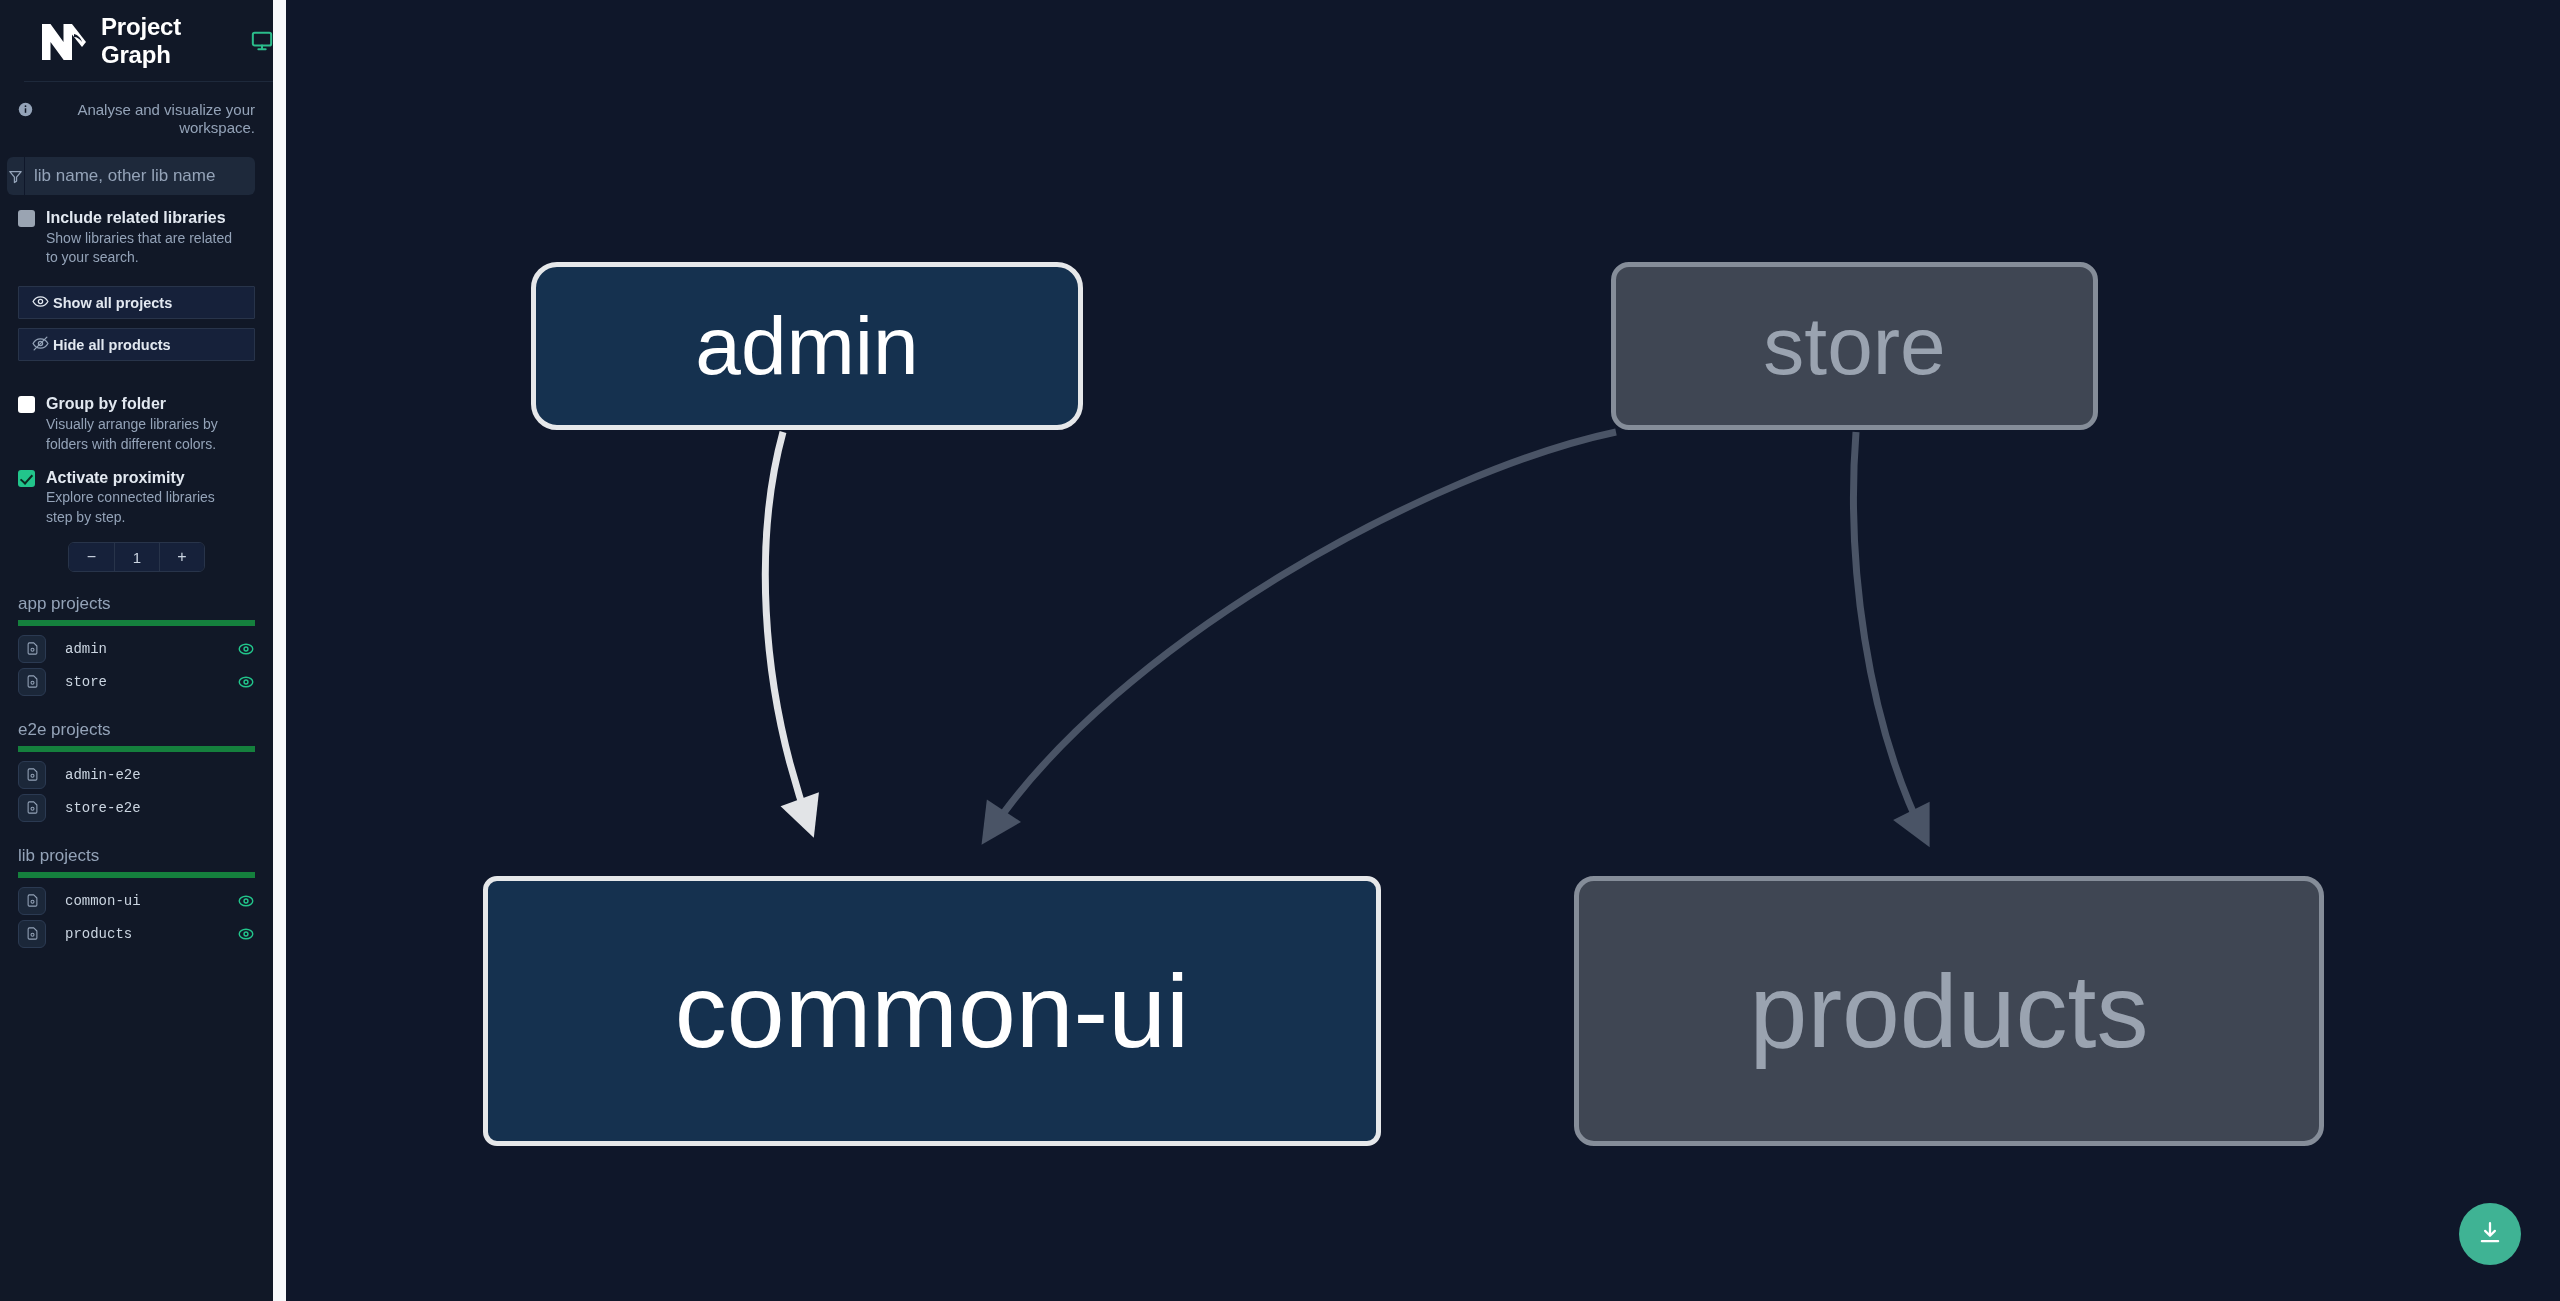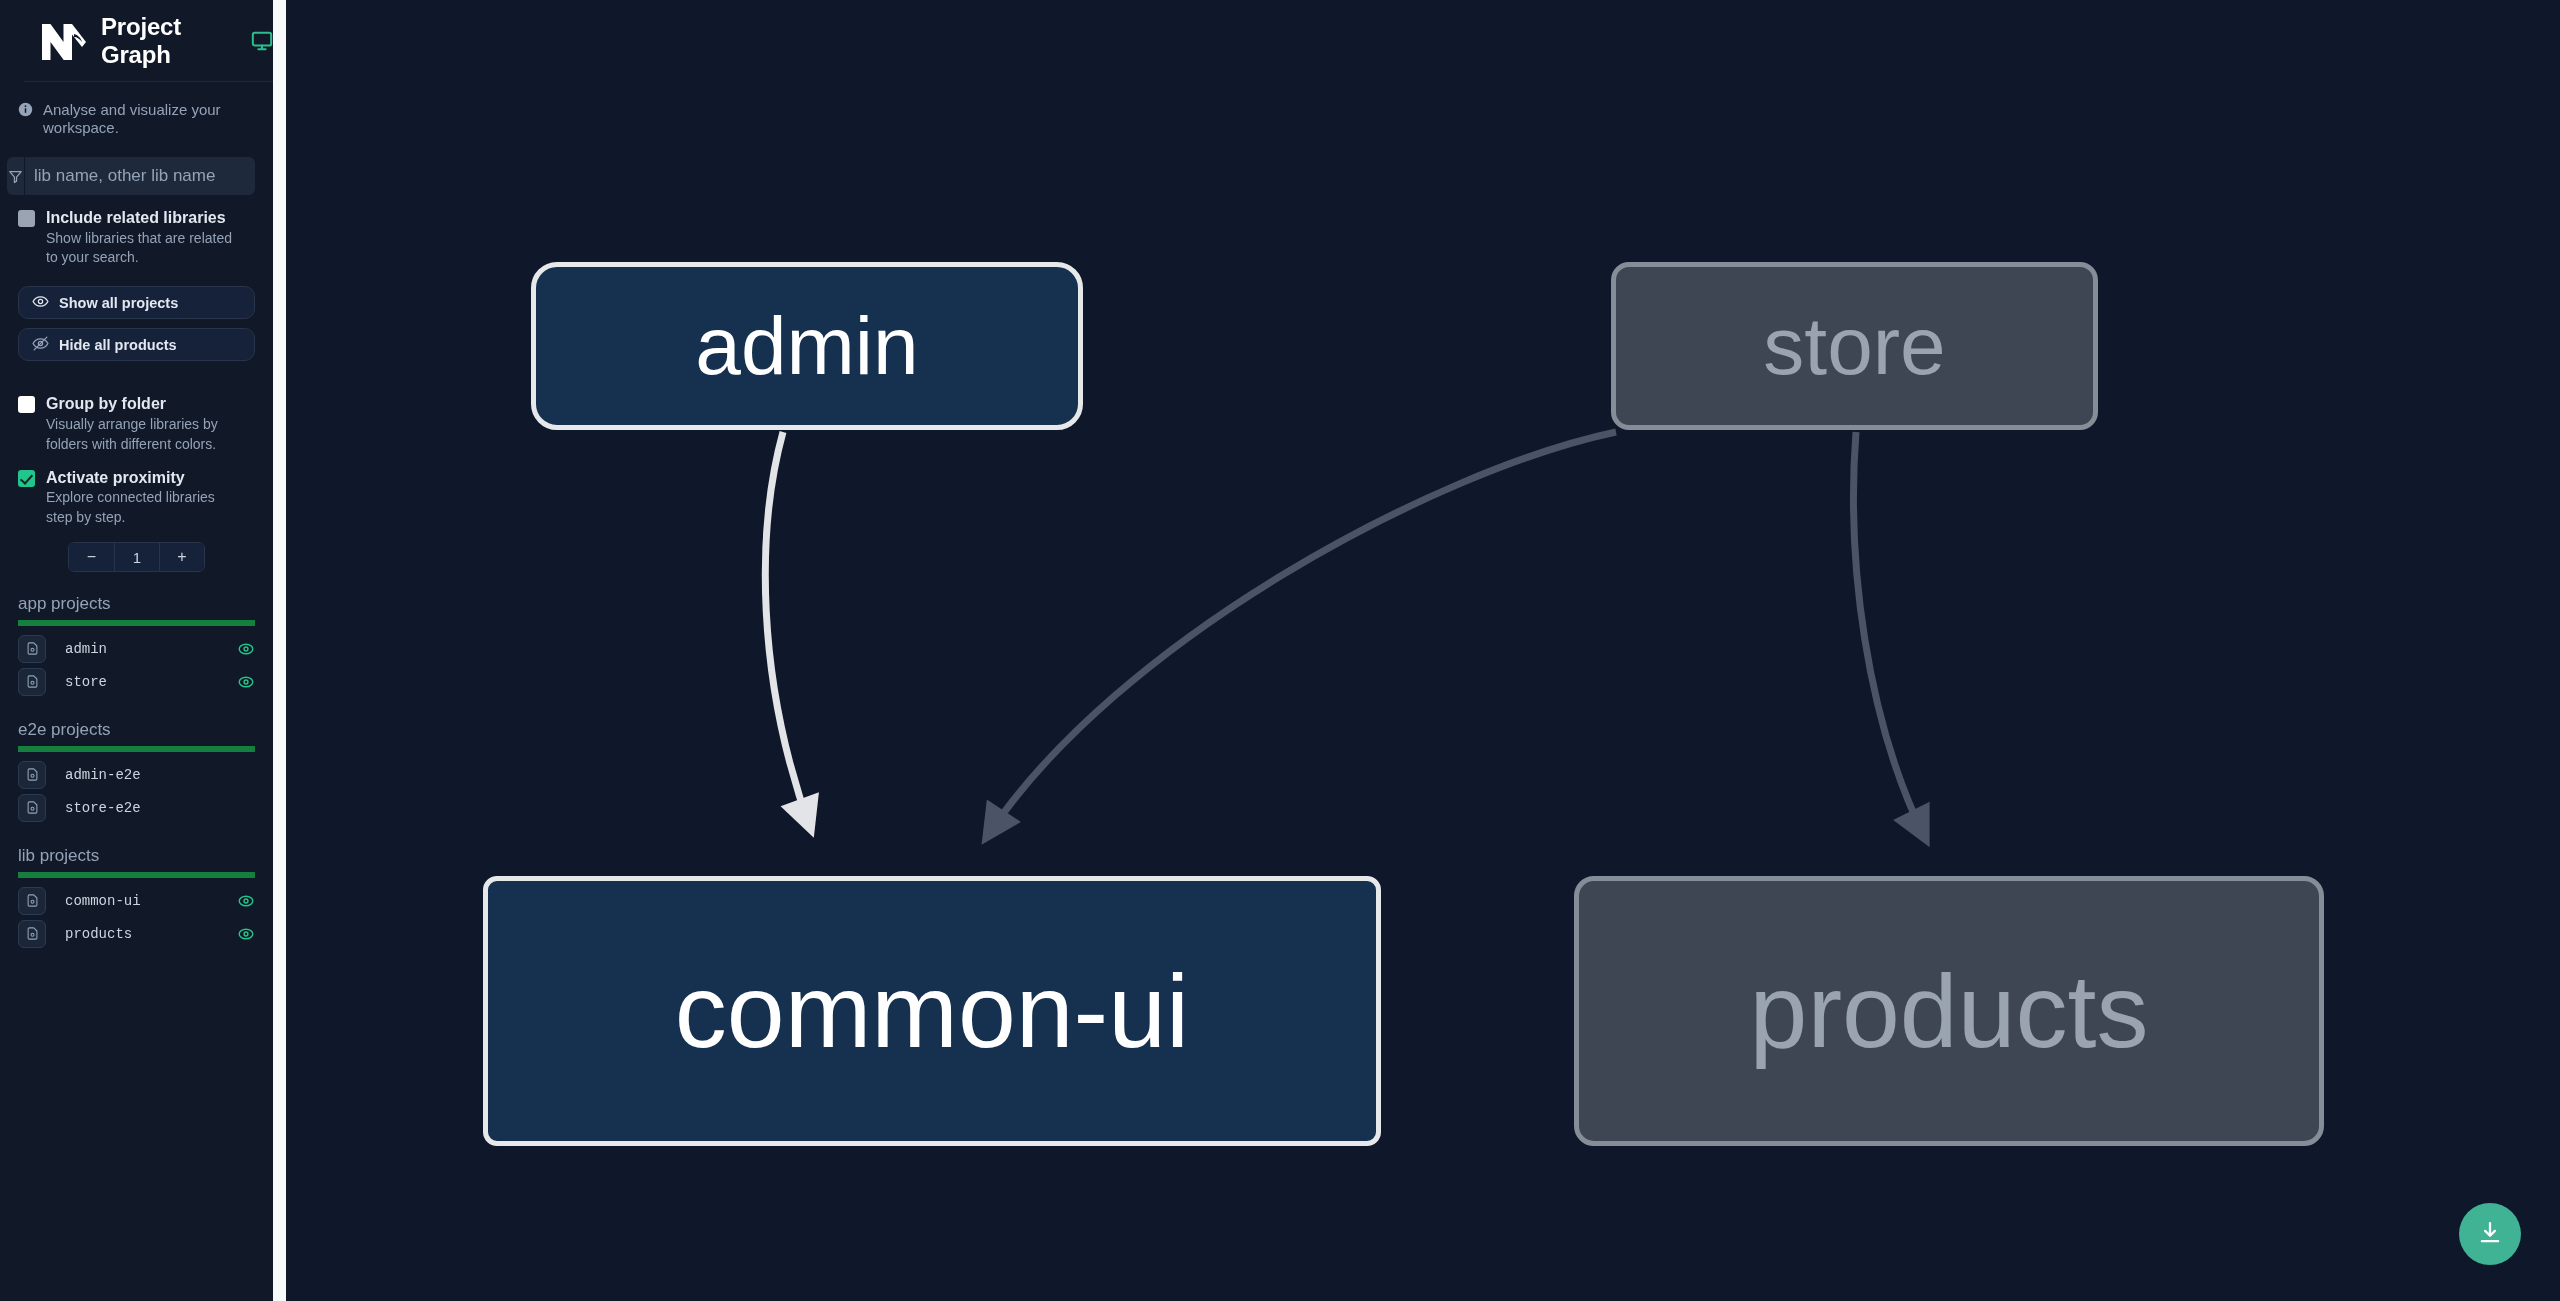--- a/index.html
+++ b/index.html
@@ -36,20 +36,21 @@
   .nx-logo { width: 48px; height: 42px; flex: 0 0 48px; margin-right: 13px; }
   .side-title {
     color: #ffffff; font-size: 24px; font-weight: bold;
     letter-spacing: -0.2px;
   }
   .monitor-icon { margin-left: 20px; width: 22px; height: 22px; display:block; }
 
   .blurb {
     display: flex; align-items: flex-start; gap: 10px;
     padding: 19px 18px 14px 18px;
+    text-align: right;
   }
   .blurb-text { color: #94a3b8; font-size: 15px; line-height: 1.2; }
 
   .search-row { padding: 6px 18px 0 7px; }
   .search-box {
     display: flex; align-items: stretch;
     background: #1e293b; border-radius: 6px;
     height: 38px; overflow: hidden;
   }
   .search-icon-wrap {
@@ -76,23 +77,23 @@
     content: ""; position: absolute; left: 5px; top: 2px;
     width: 5px; height: 10px; border: solid #0b2a21;
     border-width: 0 2.4px 2.4px 0; transform: rotate(42deg);
   }
   .opt-body { display: flex; flex-direction: column; }
   .opt-title { color: #e2e8f0; font-size: 16px; font-weight: bold; line-height: 1.35; }
   .opt-desc { color: #94a3b8; font-size: 14px; line-height: 1.42; max-width: 190px; }
 
   .btns { padding: 18px 18px 0 18px; display: flex; flex-direction: column; gap: 9px; }
   .gbtn {
-    height: 33px; border-radius: 10px; border: 1px solid #28344a;
+    height: 33px; border-radius: 1px; border: 1px solid #28344a;
     background: #16213a;
-    display: flex; align-items: center; gap: 10px; padding-left: 13px;
+    display: flex; align-items: center; gap: 4px; padding-left: 13px;
     color: #e2e8f0; font-size: 14.5px; font-weight: bold;
     cursor: pointer;
   }
 
   .stepper-row { display: flex; justify-content: center; padding-top: 14px; }
   .stepper {
     display: flex; border: 1px solid #28344a; border-radius: 6px; overflow: hidden;
     height: 30px;
   }
   .stepper > div {

